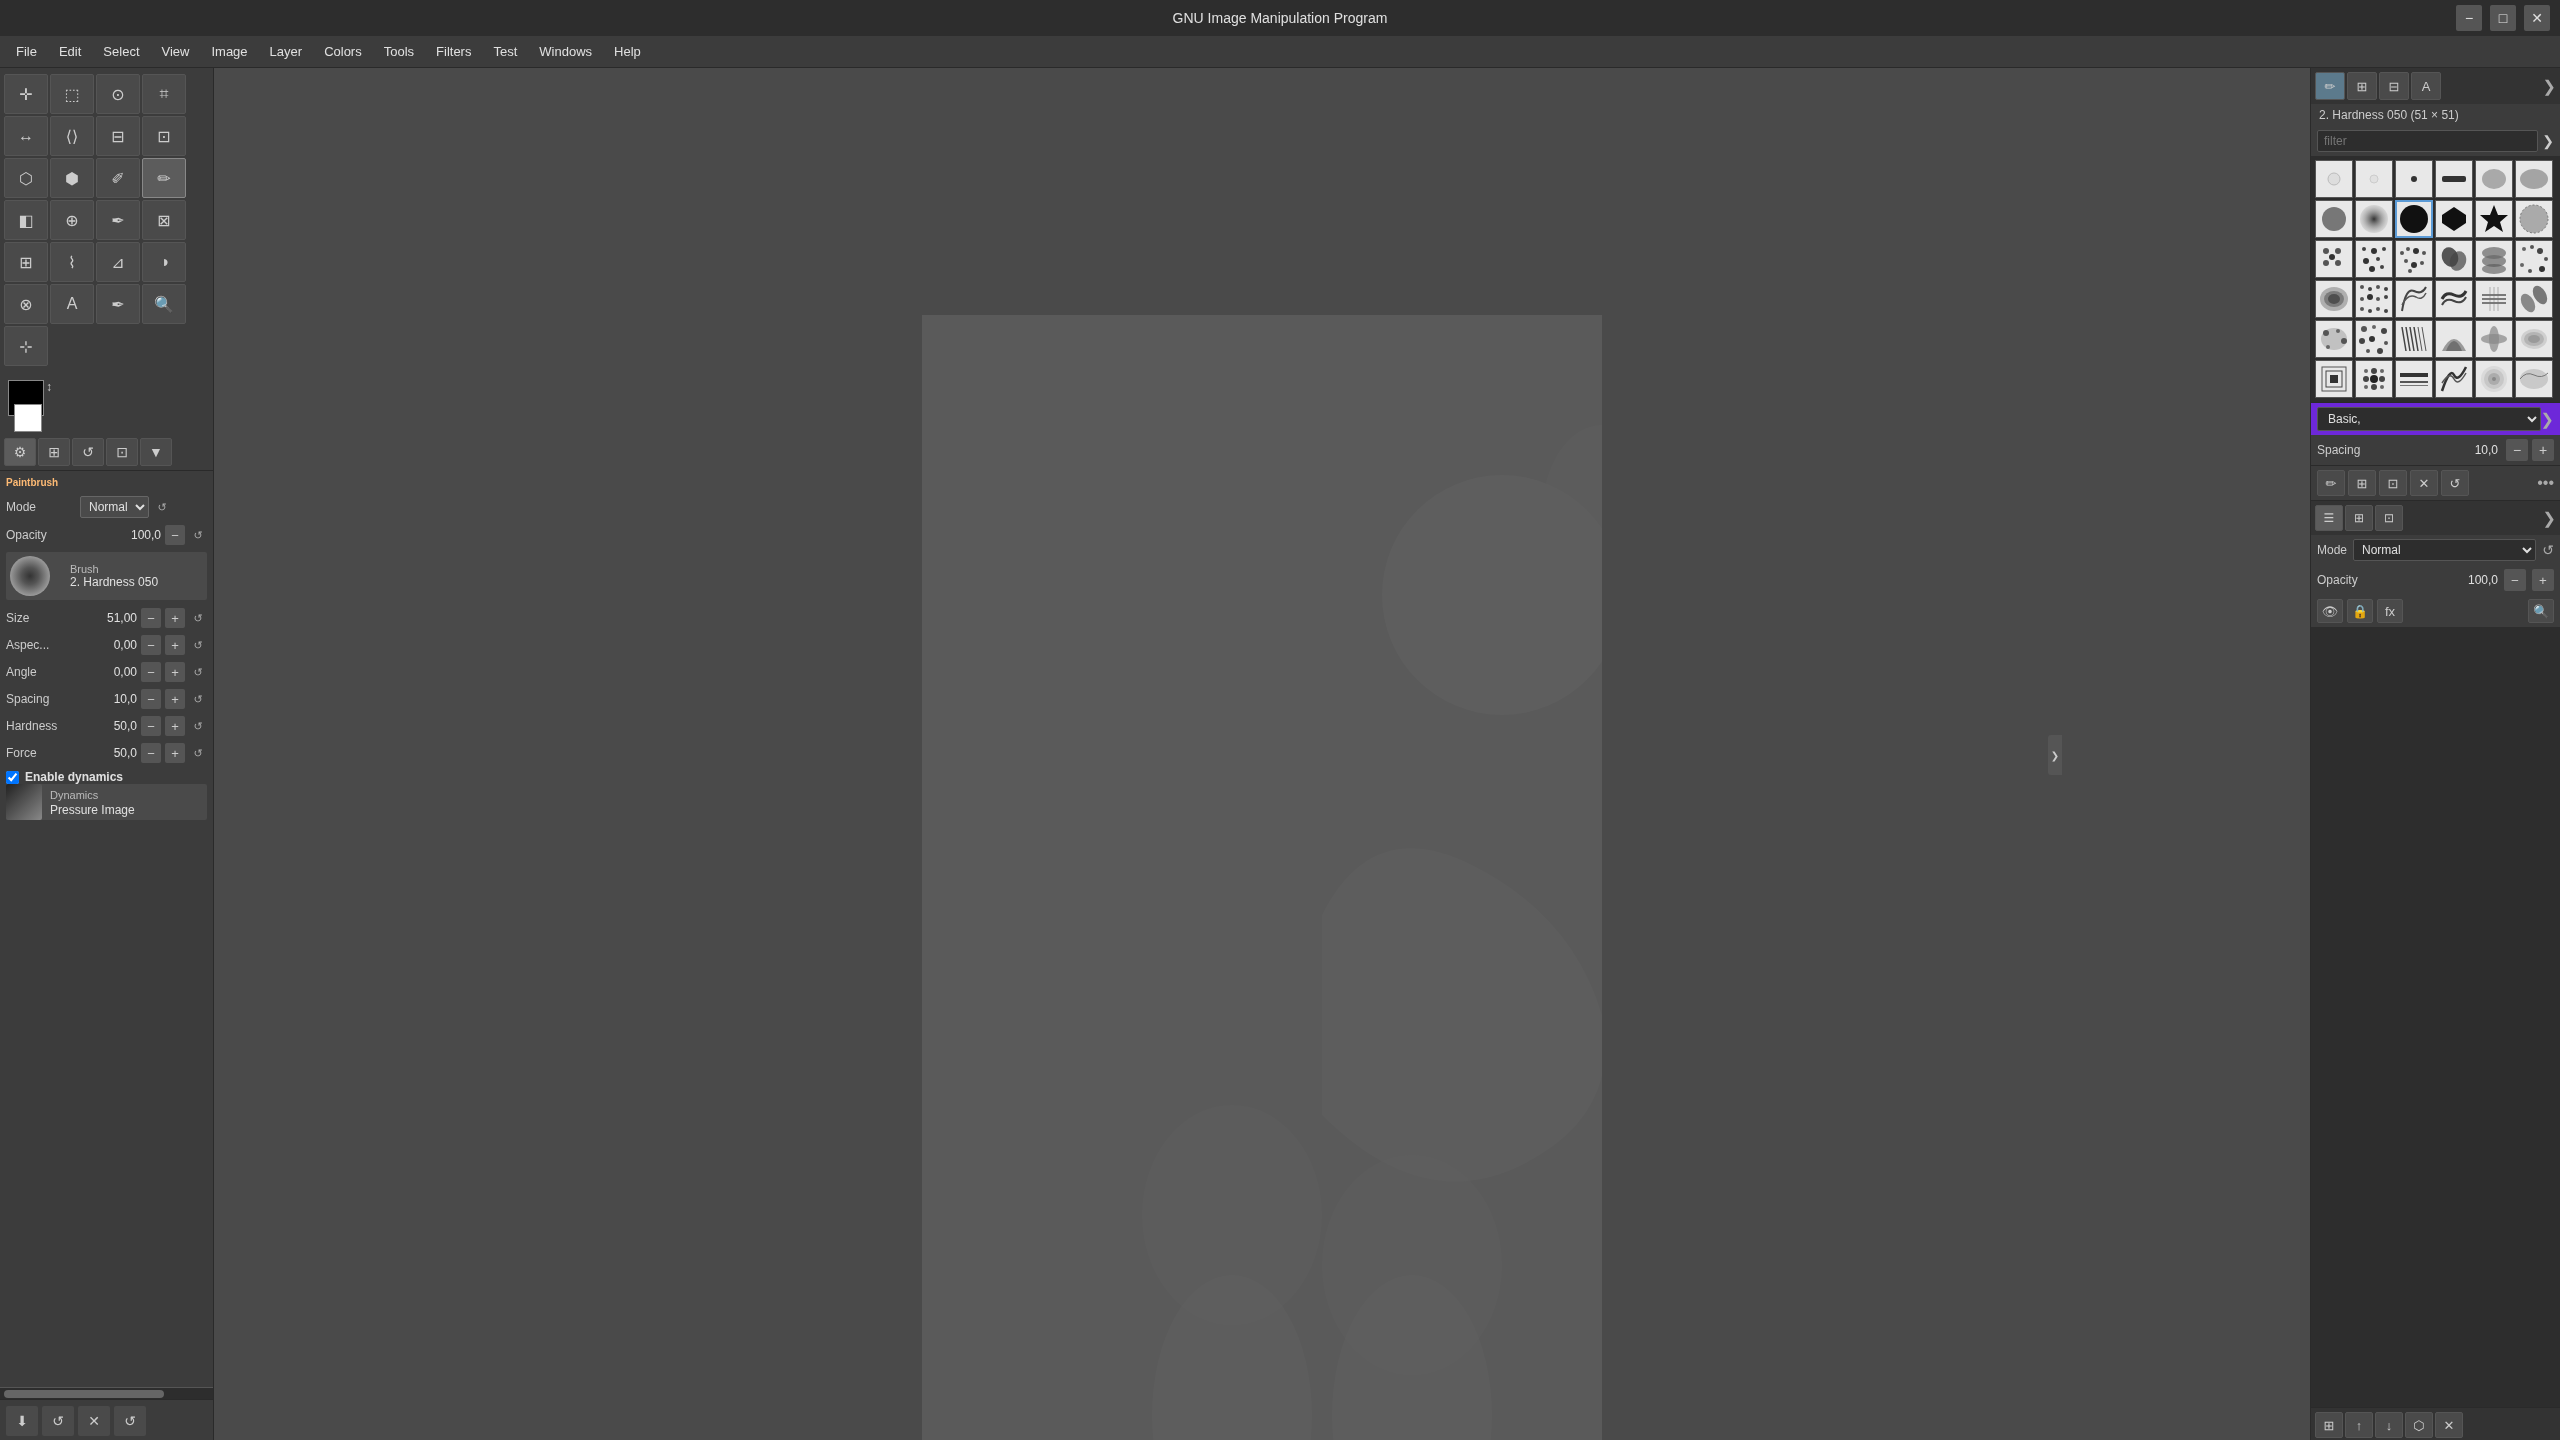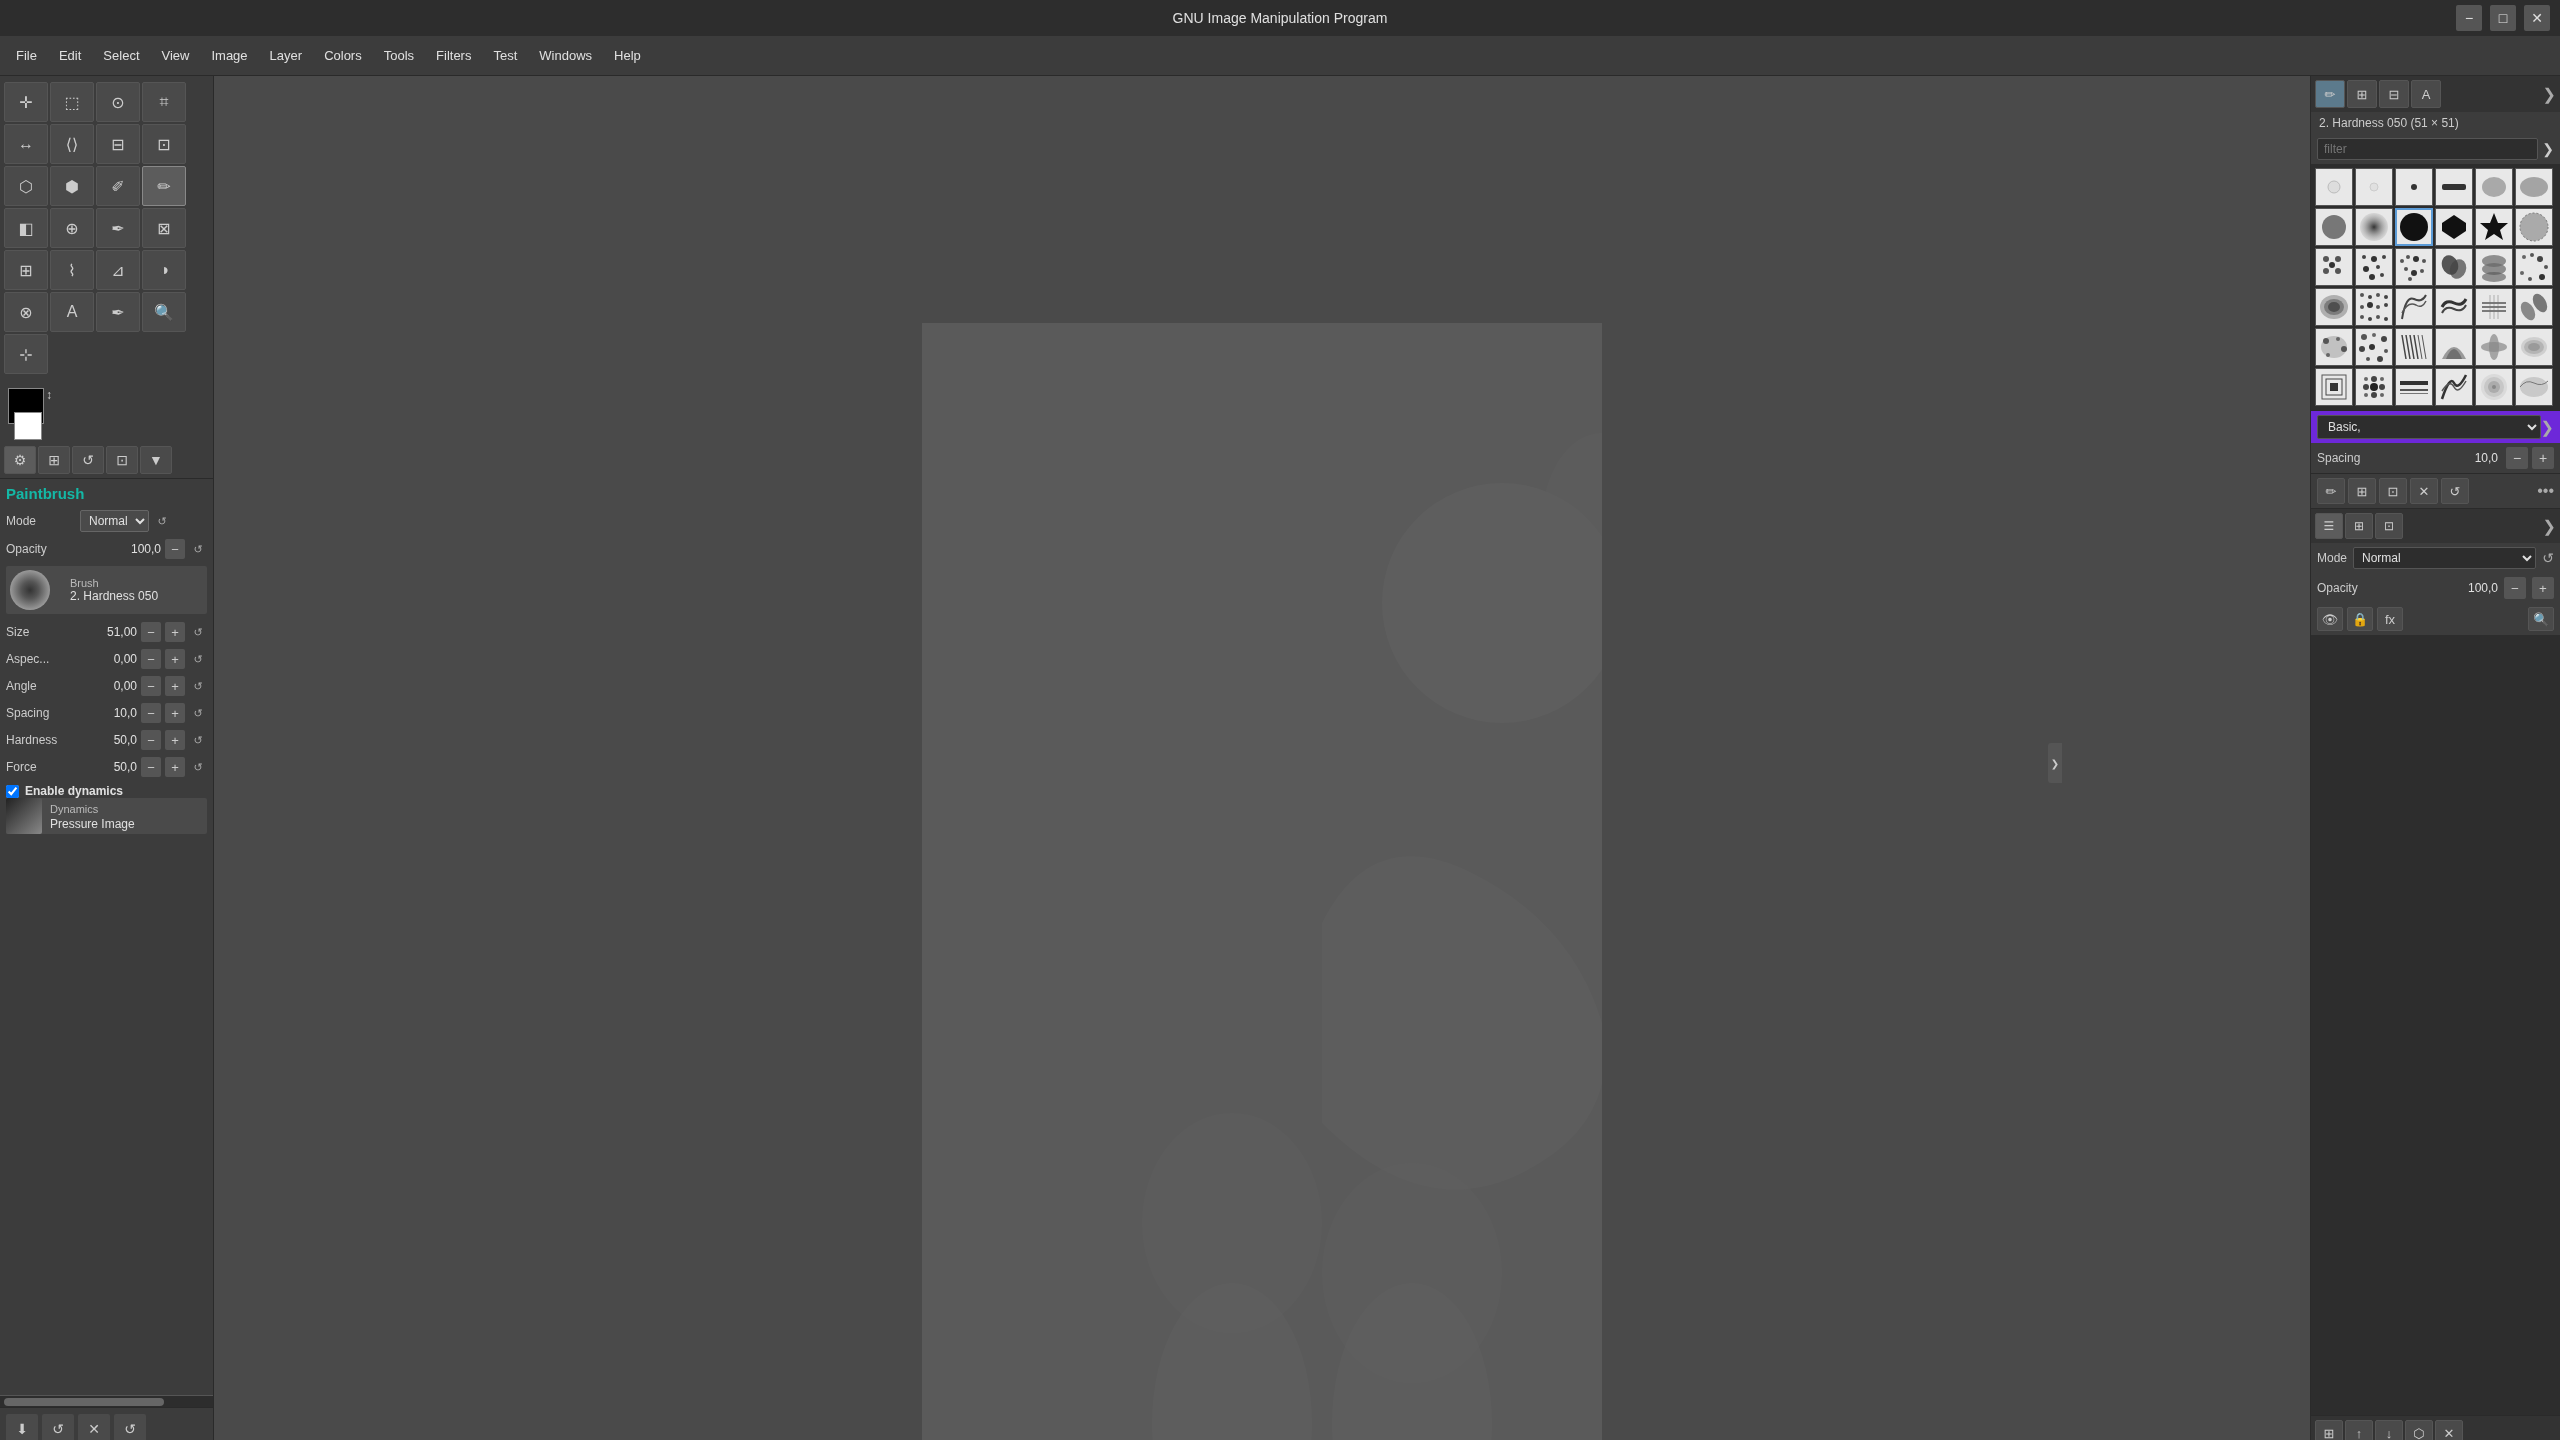--- a/index.html
+++ b/index.html
@@ -44,21 +44,21 @@
       align-items: center;
       justify-content: center;
       font-size: 14px;
       border-radius: 2px;
     }
     #close-btn { background: #555; }
 
     
     #menubar {
       width: 100%;
-      height: 40px;
+      height: 32px;
       background: #3c3c3c;
       display: flex;
       align-items: center;
       padding: 0 6px;
       gap: 2px;
       border-bottom: 1px solid #2a2a2a;
     }
     .menu-item {
       padding: 4px 10px;
       cursor: pointer;
@@ -147,23 +147,23 @@
       border-radius: 2px;
     }
     .tool-opt-tab.active { background: #5c5c5c; }
 
     #tool-options-panel {
       padding: 6px;
       flex: 1;
       overflow-y: auto;
     }
     #tool-name {
-      font-size: 15px;
+      font-size: 10px;
       font-weight: bold;
-      color: #14b8a6;
+      color: #fdba74;
       margin-bottom: 8px;
     }
 
     .option-row {
       display: flex;
       align-items: center;
       margin-bottom: 7px;
       gap: 4px;
     }
     .option-label {

